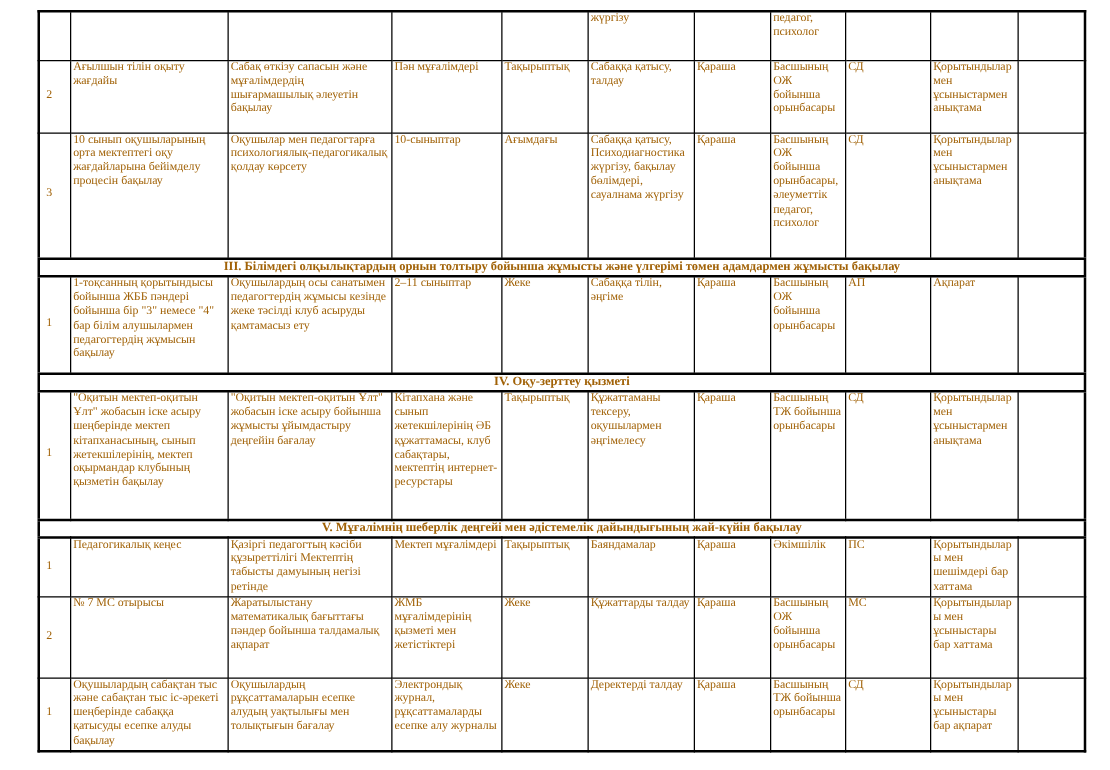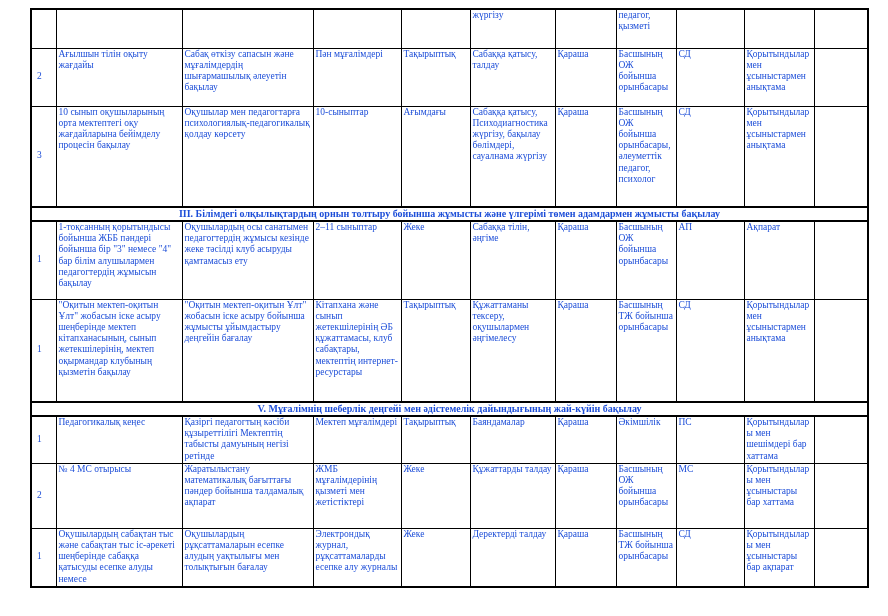--- a/index.html
+++ b/index.html
@@ -1,18 +1,18 @@
 <!DOCTYPE html>
 <html><head>
 <meta charset="utf-8">
 <style>
   html,body { margin:0; padding:0; background:#e8e8e8; }
   .page {
     position:relative; width:888px; height:616px; background:#ffffff;
-    font-family:"Liberation Serif","DejaVu Serif",serif; color:#1d4ed8;
+    font-family:"Liberation Serif","DejaVu Serif",serif; color:#a16207;
     overflow:hidden;
   }
   table.plan {
     position:absolute; left:30px; top:8px; width:838px;
     border-collapse:collapse; table-layout:fixed;
     border:2px solid #000;
   }
   table.plan td {
     border:1px solid #000;
     vertical-align:top;
@@ -58,21 +58,21 @@
     </colgroup>
     <tbody>
         <tr style="height: 39px;">
           <td class="num"></td>
           <td></td>
           <td></td>
           <td></td>
           <td></td>
           <td>жүргізу</td>
           <td></td>
-          <td>педагог, қызметі</td>
+          <td>педагог, психолог</td>
           <td></td>
           <td></td>
           <td></td>
         </tr>
         <tr style="height: 58px;">
           <td class="num">2</td>
           <td>Ағылшын тілін оқыту жағдайы</td>
           <td>Сабақ өткізу сапасын және мұғалімдердің шығармашылық әлеуетін бақылау</td>
           <td>Пән мұғалімдері</td>
           <td>Тақырыптық</td>
@@ -105,20 +105,23 @@
           <td>Оқушылардың осы санатымен педагогтердің жұмысы кезінде жеке тәсілді клуб асыруды қамтамасыз ету</td>
           <td>2–11 сыныптар</td>
           <td>Жеке</td>
           <td>Сабаққа тілін, әңгіме</td>
           <td>Қараша</td>
           <td>Басшының ОЖ бойынша орынбасары</td>
           <td>АП</td>
           <td>Ақпарат</td>
           <td></td>
         </tr>
+        <tr class="section-row" style="height: 13px;">
+          <td colspan="11">IV. Оқу-зерттеу қызметі</td>
+        </tr>
         <tr style="height: 103px;">
           <td class="num">1</td>
           <td>"Оқитын мектеп-оқитын Ұлт" жобасын іске асыру шеңберінде мектеп кітапханасының, сынып жетекшілерінің, мектеп оқырмандар клубының қызметін бақылау</td>
           <td>"Оқитын мектеп-оқитын Ұлт" жобасын іске асыру бойынша жұмысты ұйымдастыру деңгейін бағалау</td>
           <td>Кітапхана және сынып жетекшілерінің ӘБ құжаттамасы, клуб сабақтары, мектептің интернет-ресурстары</td>
           <td>Тақырыптық</td>
           <td>Құжаттаманы тексеру, оқушылармен әңгімелесу</td>
           <td>Қараша</td>
           <td>Басшының ТЖ бойынша орынбасары</td>
           <td>СД</td>
@@ -136,34 +139,34 @@
           <td>Тақырыптық</td>
           <td>Баяндамалар</td>
           <td>Қараша</td>
           <td>Әкімшілік</td>
           <td>ПС</td>
           <td>Қорытындылары мен шешімдері бар хаттама</td>
           <td></td>
         </tr>
         <tr style="height: 65px;">
           <td class="num">2</td>
-          <td>№ 4 МС отырысы</td>
+          <td>№ 7 МС отырысы</td>
           <td>Жаратылыстану математикалық бағыттағы пәндер бойынша талдамалық ақпарат</td>
           <td>ЖМБ мұғалімдерінің қызметі мен жетістіктері</td>
           <td>Жеке</td>
           <td>Құжаттарды талдау</td>
           <td>Қараша</td>
           <td>Басшының ОЖ бойынша орынбасары</td>
           <td>МС</td>
           <td>Қорытындылары мен ұсыныстары бар хаттама</td>
           <td></td>
         </tr>
         <tr style="height: 57px;">
           <td class="num">1</td>
-          <td>Оқушылардың сабақтан тыс және сабақтан тыс іс-әрекеті шеңберінде сабаққа қатысуды есепке алуды немесе</td>
+          <td>Оқушылардың сабақтан тыс және сабақтан тыс іс-әрекеті шеңберінде сабаққа қатысуды есепке алуды бақылау</td>
           <td>Оқушылардың рұқсаттамаларын есепке алудың уақтылығы мен толықтығын бағалау</td>
           <td>Электрондық журнал, рұқсаттамаларды есепке алу журналы</td>
           <td>Жеке</td>
           <td>Деректерді талдау</td>
           <td>Қараша</td>
           <td>Басшының ТЖ бойынша орынбасары</td>
           <td>СД</td>
           <td>Қорытындылары мен ұсыныстары бар ақпарат</td>
           <td></td>
         </tr>

